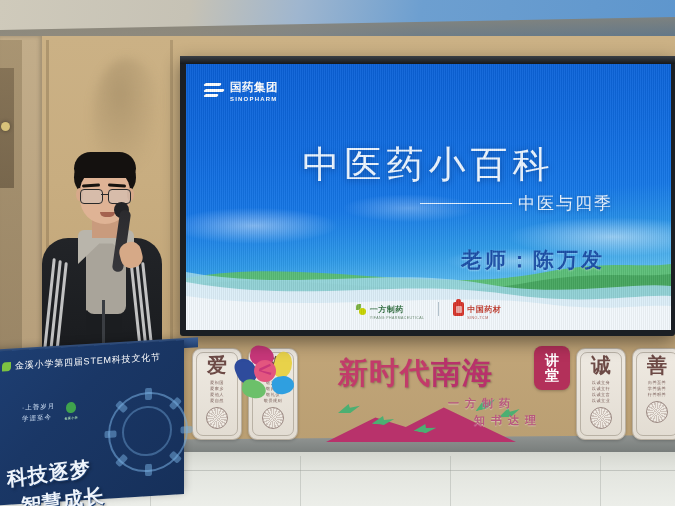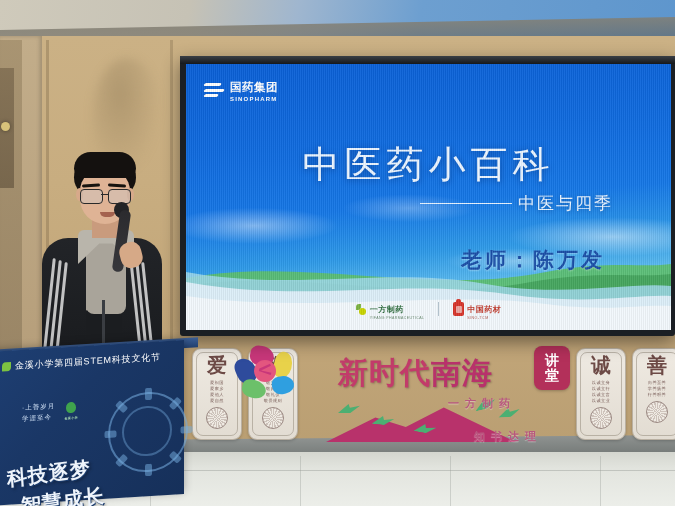--- a/index.html
+++ b/index.html
@@ -188,21 +188,21 @@
   .bn-title{position:absolute;left:152px;top:14px;display:flex;align-items:center;}
   .bn-ch{font-size:30px;font-weight:bold;line-height:1;margin-right:1px;
     text-shadow:1px 1px 2px rgba(0,0,0,.25);}
   .bn-seal{position:absolute;left:348px;top:2px;width:36px;height:44px;border-radius:8px;
     background:#b3305a;display:flex;flex-direction:column;align-items:center;justify-content:center;
     box-shadow:0 1px 3px rgba(0,0,0,.25);}
   .bn-seal span{font-size:14px;color:#fff;font-weight:bold;line-height:1.05;}
   .bn-motto{position:absolute;left:262px;top:52px;}
   .bn-m1{font-size:11px;color:#b8577e;letter-spacing:6px;font-weight:bold;
     text-shadow:0 1px 1px rgba(255,255,255,.4);}
-  .bn-m2{font-size:11px;color:#b8577e;letter-spacing:6px;font-weight:bold;margin-top:18px;margin-left:26px;
+  .bn-m2{font-size:11px;color:#b8577e;letter-spacing:6px;font-weight:bold;margin-top:2px;margin-left:26px;
     text-shadow:0 1px 1px rgba(255,255,255,.4);text-align:center;}
   .bn-hill{position:absolute;left:140px;top:62px;width:190px;height:36px;
     background:#b8326b;clip-path:polygon(0 100%,26% 32%,42% 58%,62% 4%,100% 100%);}
   .bn-flower{position:absolute;left:48px;top:2px;width:74px;height:62px;}
   .pet{position:absolute;border-radius:40% 60% 50% 50%;}
   .bird{position:absolute;width:22px;height:9px;
     background:#4caf72;clip-path:polygon(0 100%,48% 0,54% 42%,100% 20%,56% 100%);}
 </style>
 </head>
 <body>

